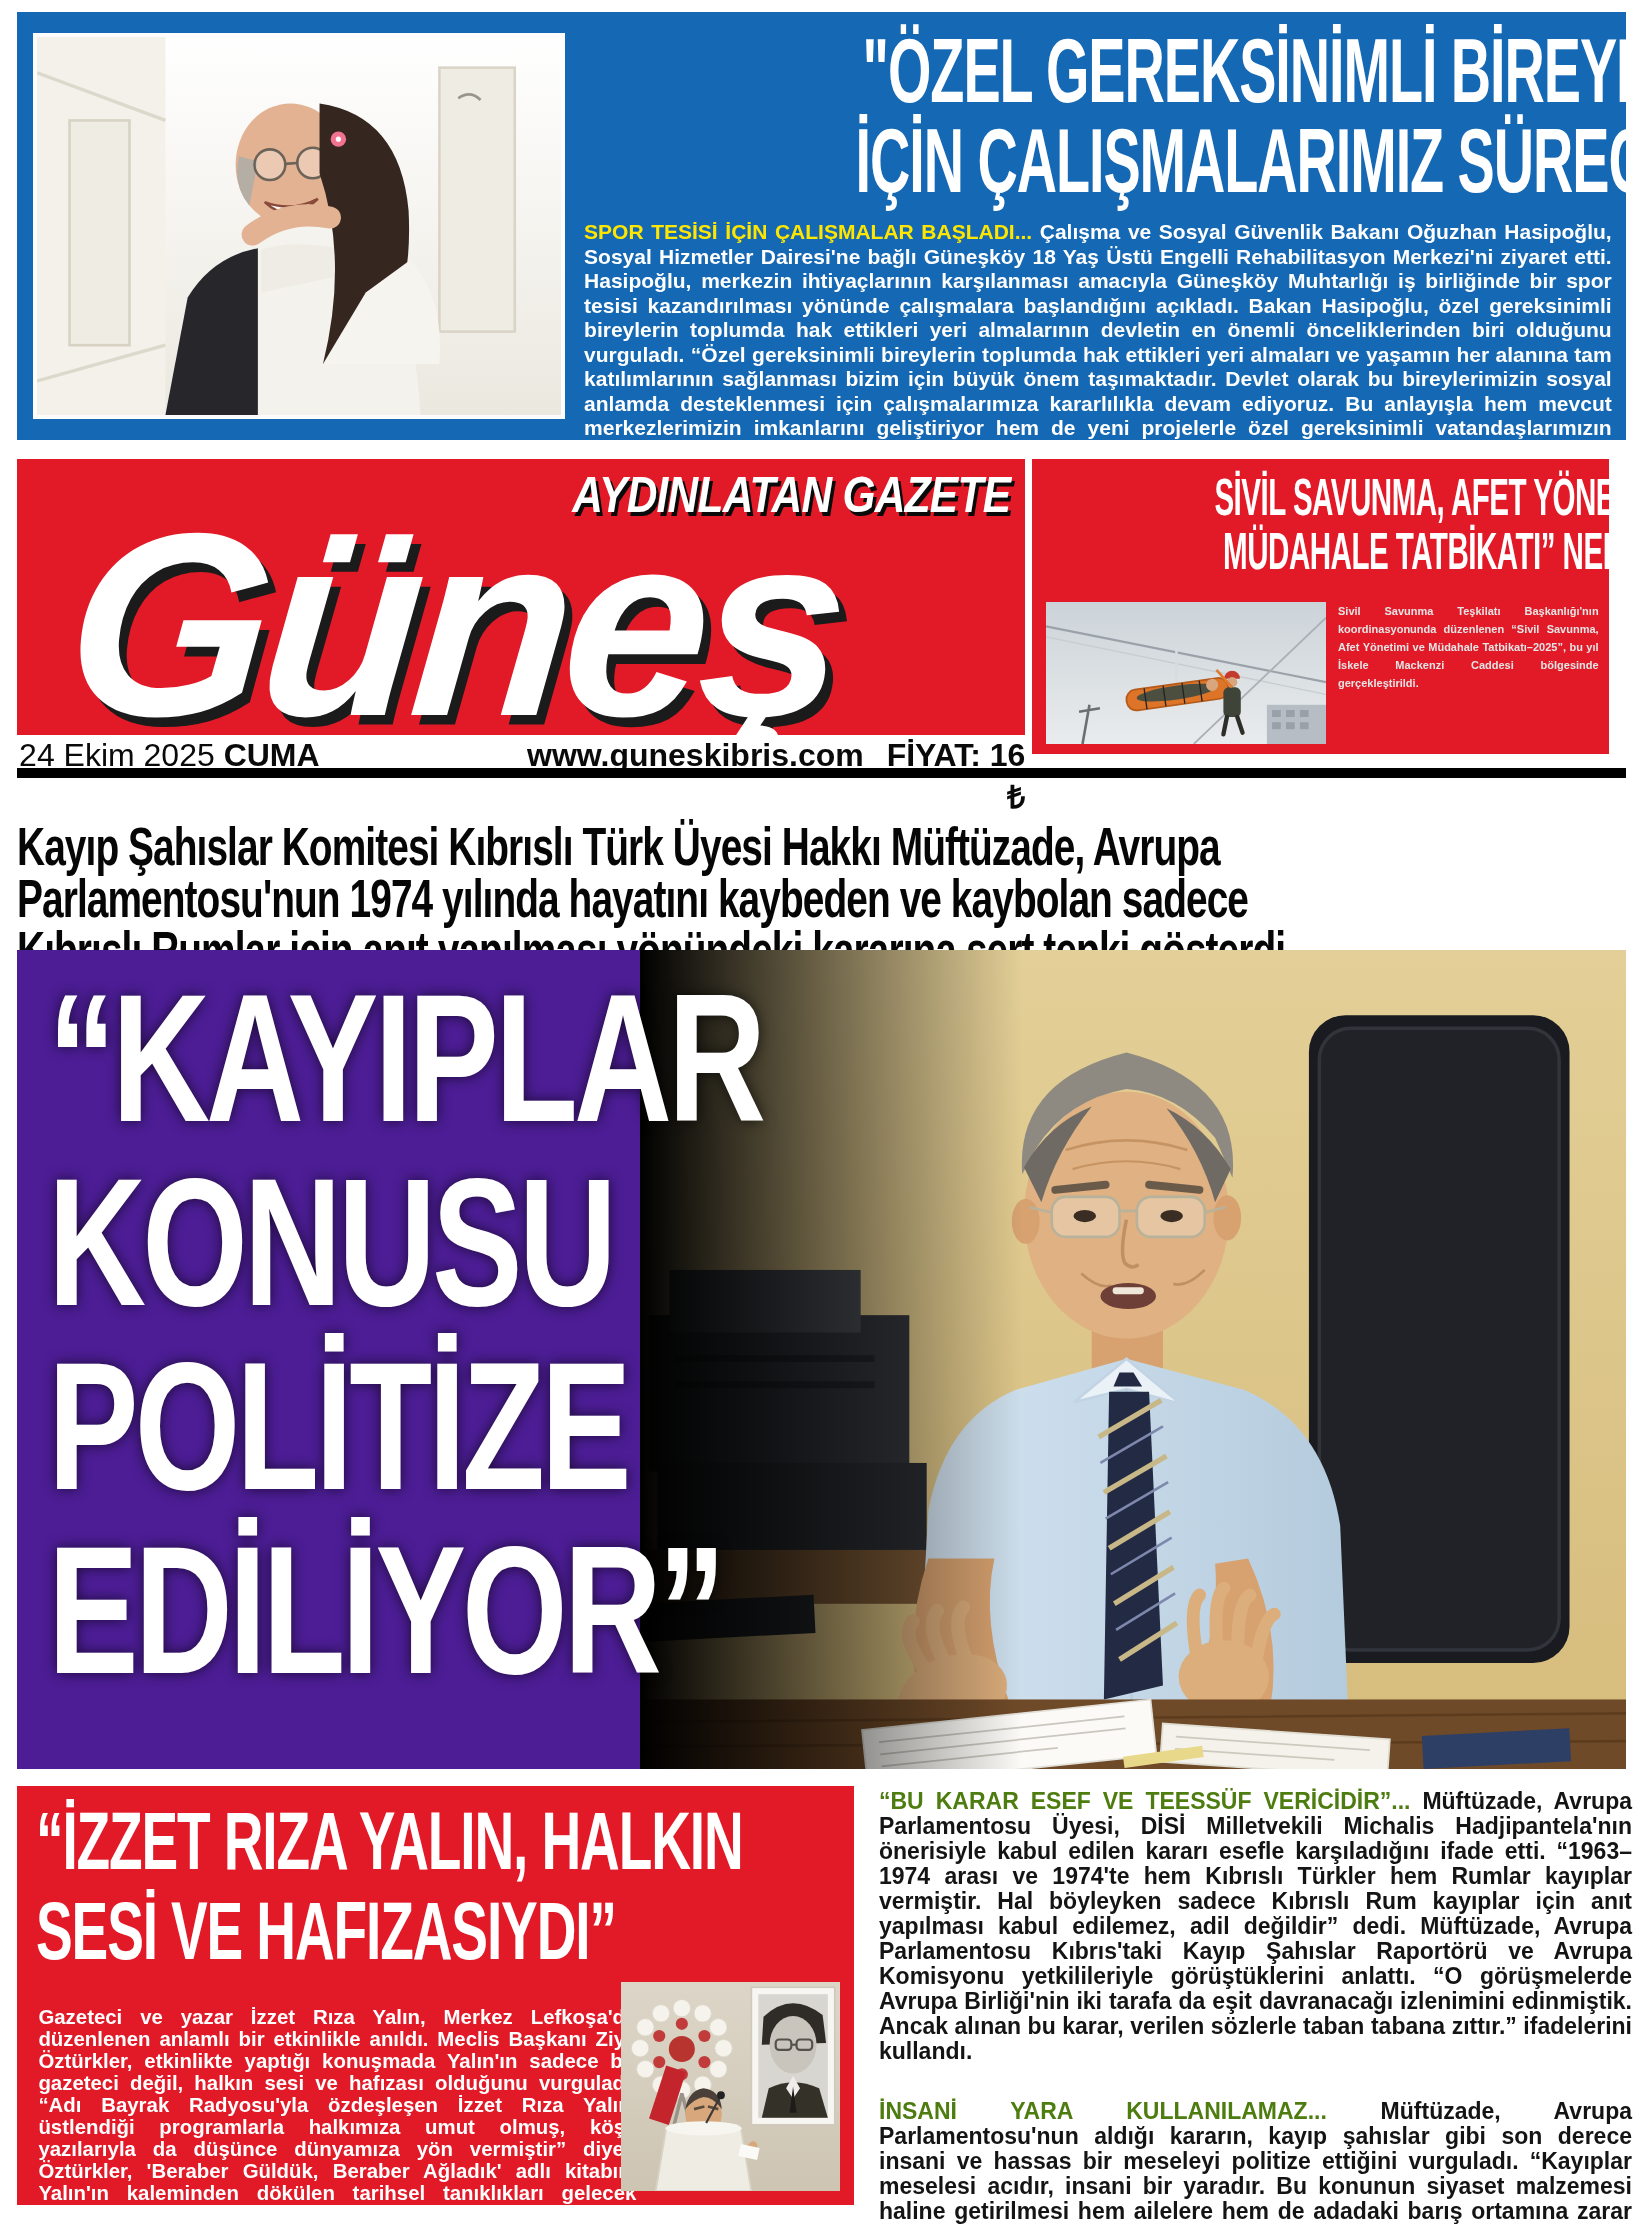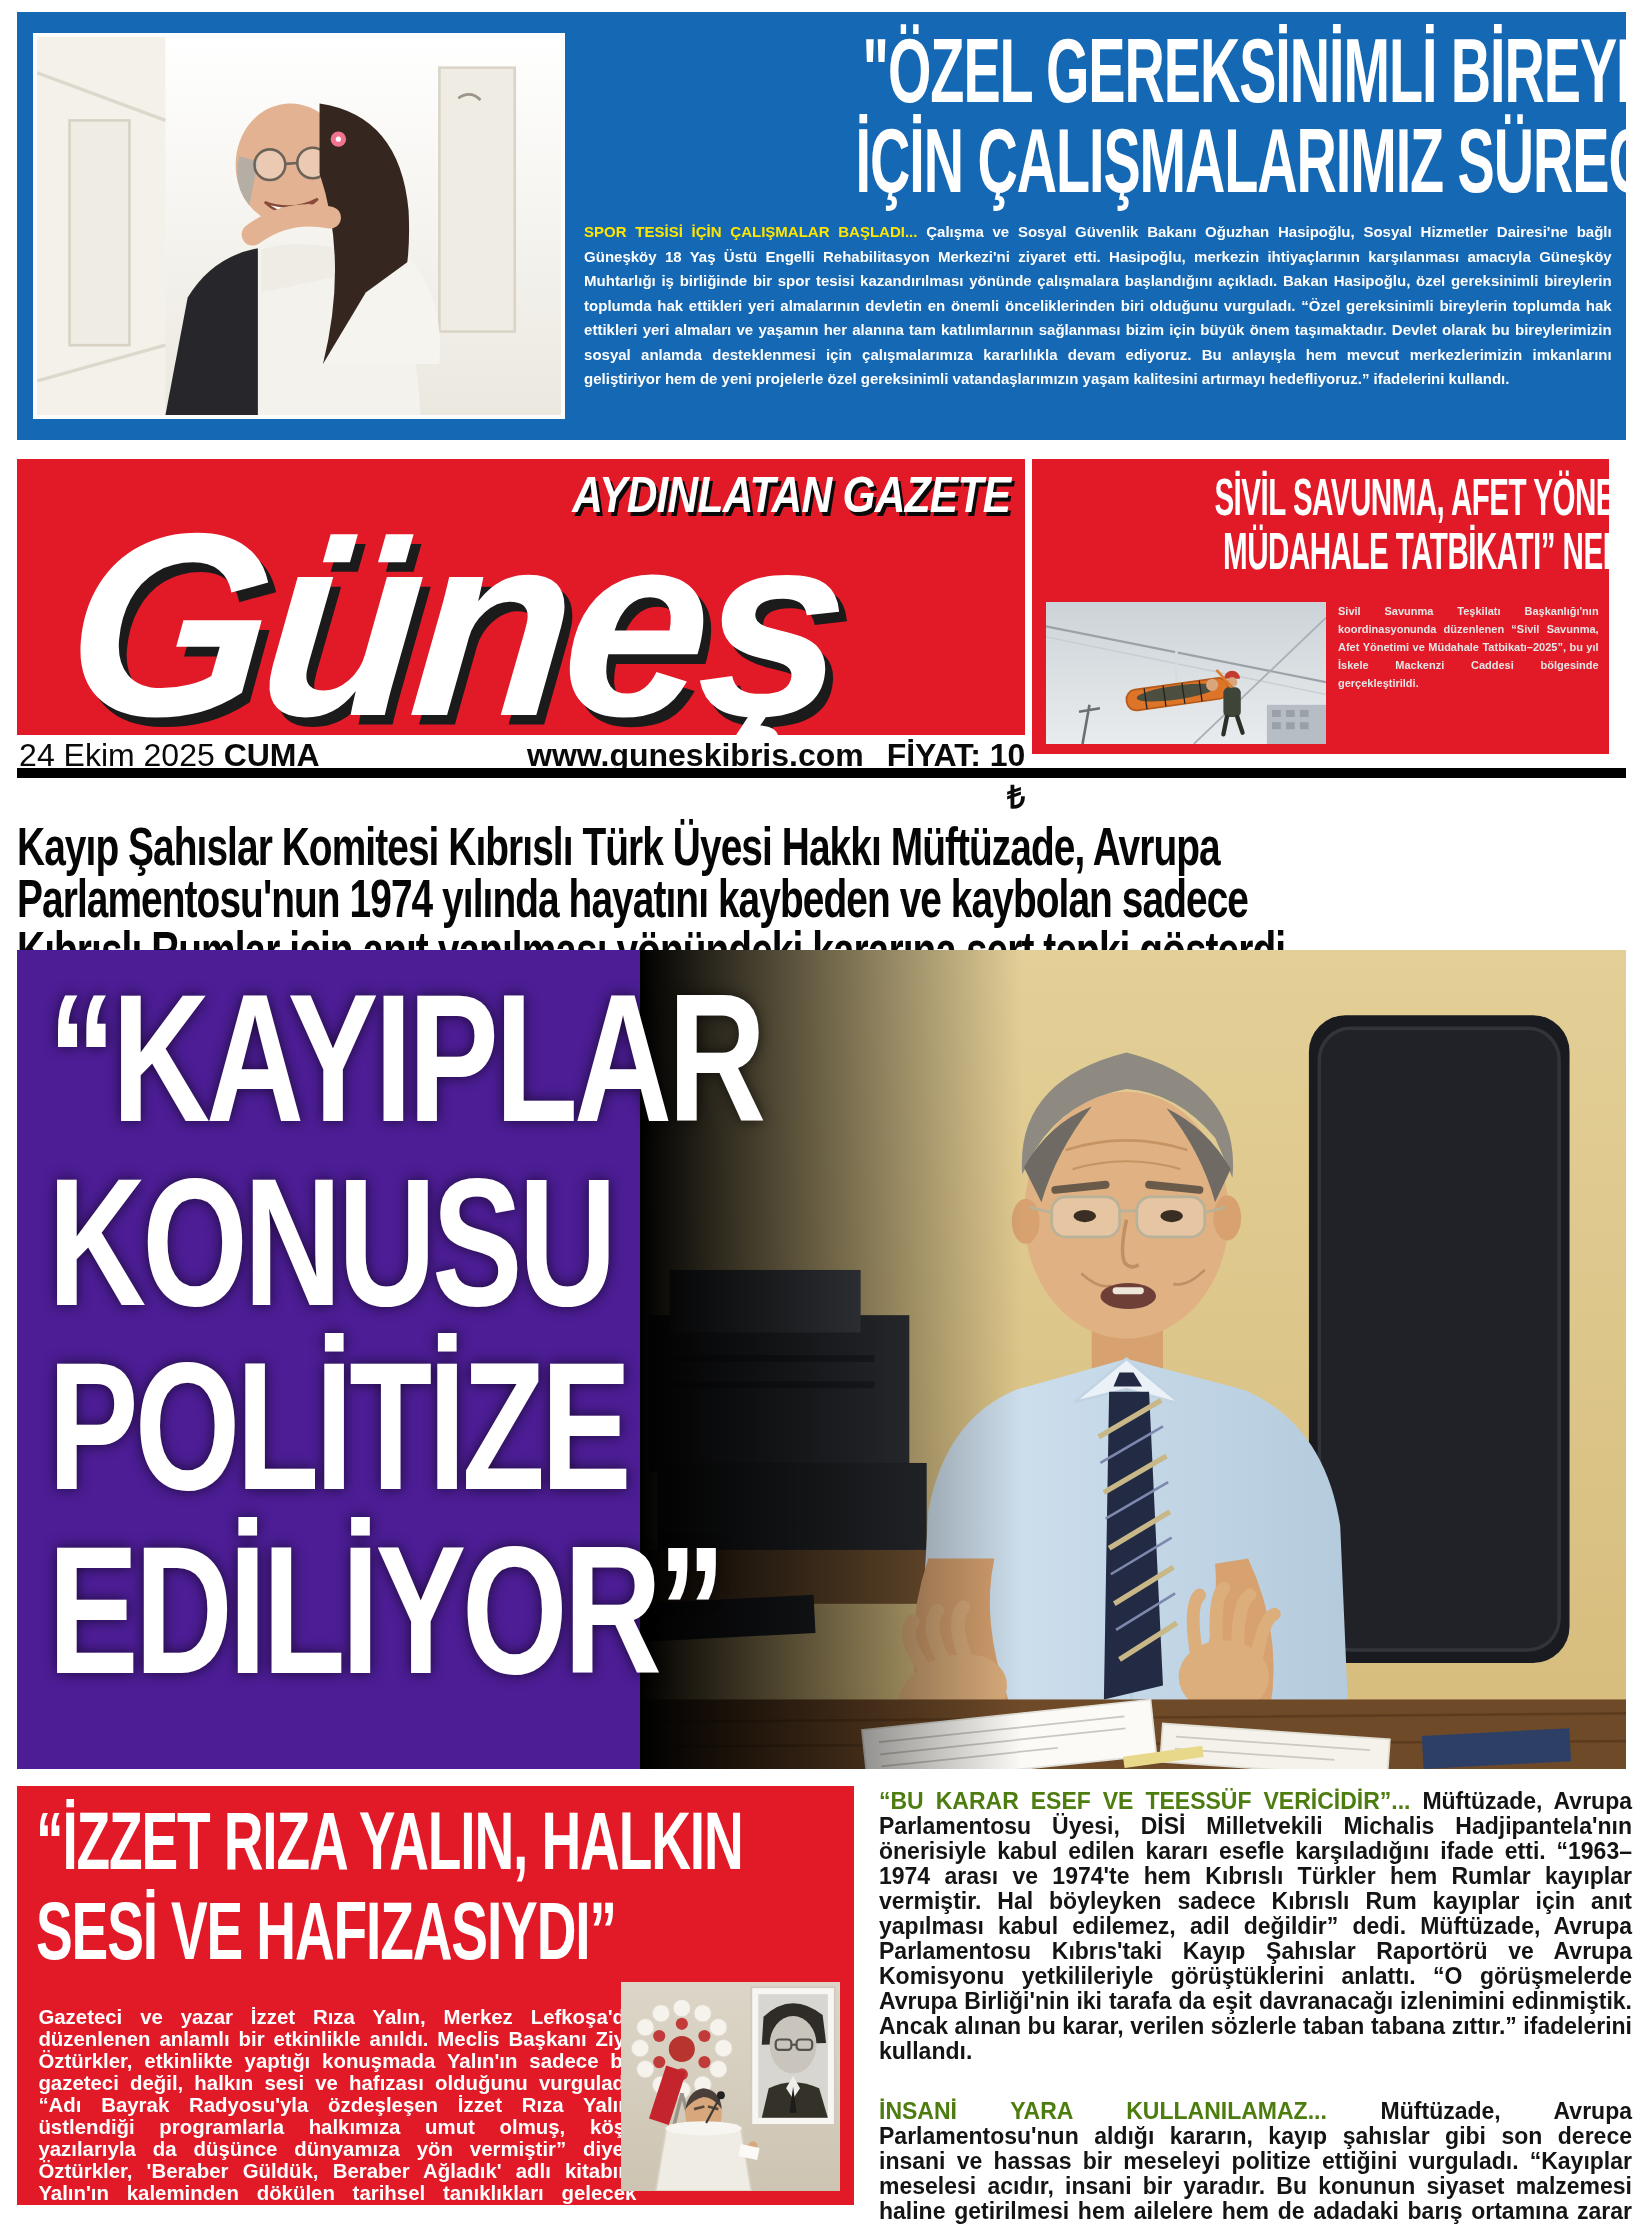--- a/index.html
+++ b/index.html
@@ -7,21 +7,21 @@
   .page{position:relative;width:1644px;height:2225px;background:#fff;}
   .cx{display:inline-block;white-space:nowrap;}
 
   
   .top-box{position:absolute;left:17.4px;top:12px;width:1609px;height:428px;background:#1568b3;}
   .top-photo{position:absolute;left:15.6px;top:21px;width:532px;height:386px;background:#fff;border:4.3px solid #fdfdfd;box-sizing:border-box;}
   .top-photo svg{display:block;width:100%;height:100%;}
   .top-content{position:absolute;left:565px;top:14px;width:1031px;}
   .ts-line{text-align:center;line-height:90px;height:90px;}
   .ts-line .cx{transform:scaleX(.62);transform-origin:50% 50%;font-weight:bold;color:#fff;font-size:90px;letter-spacing:-1.7px;}
-  .ts-body{margin:14px 1.7px 0 1.7px;color:#fff;font-weight:bold;font-size:15px;line-height:24.5px;text-align:justify;}
+  .ts-body{margin:14px 1.7px 0 1.7px;color:#fff;font-weight:bold;font-size:21px;line-height:24.5px;text-align:justify;}
   .ts-lead{color:#ffe600;}
 
   
   .masthead{position:absolute;left:17.4px;top:459px;width:1008px;height:276px;background:#e21a28;overflow:hidden;}
   .tagline{position:absolute;top:8.7px;right:15.6px;height:54px;line-height:54px;}
   .tagline .cx{transform:scaleX(.85);transform-origin:100% 50%;font-size:50px;font-weight:bold;font-style:italic;color:#fff;text-shadow:3.5px 4.3px 0 #0a0a0a;letter-spacing:-0.9px;}
   .logo{position:absolute;left:42px;bottom:-10.4px;font-size:261px;line-height:.92;font-weight:bold;font-style:italic;color:#fff;letter-spacing:-8.7px;text-shadow:8.7px 9.6px 0 #1b1b1b;transform:skewX(-5deg);transform-origin:0 100%;}
 
   
   .civil-box{position:absolute;left:1032px;top:459px;width:577px;height:295px;background:#e21a28;}
@@ -163,21 +163,21 @@
           <path d="M42,163 L50,118 M38,126 L62,122" stroke="#6b6f73" stroke-width="3" fill="none"></path>
         </svg>
       </div>
       <div class="cb-body">Sivil Savunma Teşkilatı Başkanlığı'nın koordinasyonunda düzenlenen “Sivil Savunma, Afet Yönetimi ve Müdahale Tatbikatı–2025”, bu yıl İskele Mackenzi Caddesi bölgesinde gerçekleştirildi.</div>
     </div>
   </section>
 
   <div class="date-row">
     <div class="date-left"><span>24 Ekim 2025</span> <span class="date-day">CUMA</span></div>
     <div class="site">www.guneskibris.com</div>
-    <div class="price">FİYAT: 10 ₺</div>
+    <div class="price">FİYAT: 16 ₺</div>
   </div>
   <div class="black-rule"></div>
 
   <section class="deck">
     <div class="deck-line"><span class="cx">Kayıp Şahıslar Komitesi  Kıbrıslı Türk Üyesi Hakkı Müftüzade, Avrupa</span></div>
     <div class="deck-line"><span class="cx">Parlamentosu'nun 1974 yılında hayatını kaybeden ve kaybolan sadece</span></div>
     <div class="deck-line"><span class="cx">Kıbrıslı Rumlar için anıt yapılması yönündeki kararına sert tepki gösterdi...</span></div>
   </section>
 
   <section class="main-box">

